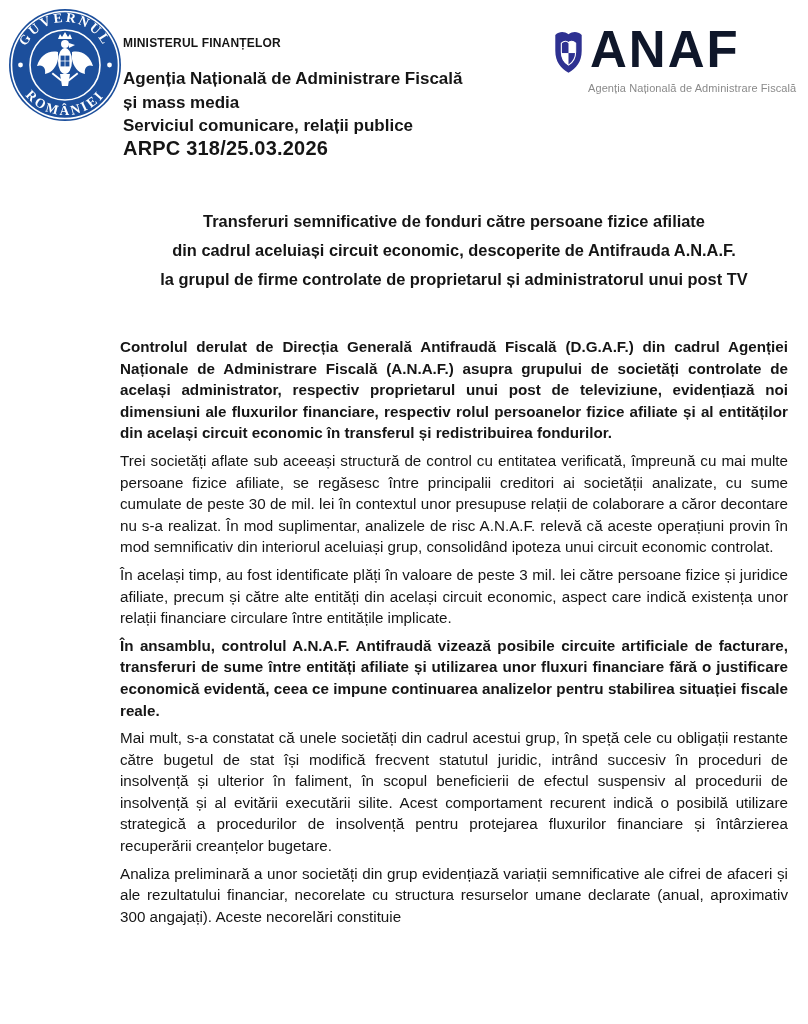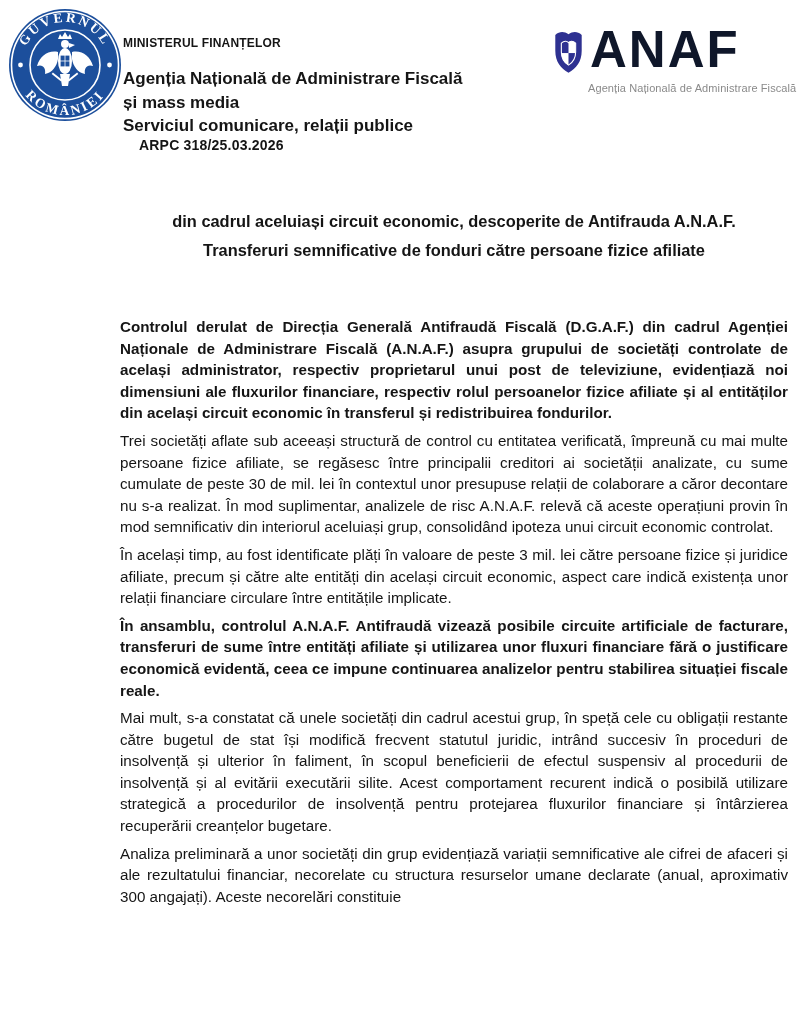--- a/index.html
+++ b/index.html
@@ -19,21 +19,21 @@
   .hdr-ministry {
     position:absolute; left:123px; top:36px;
     font-size:12px; font-weight:bold; letter-spacing:.2px; white-space:nowrap;
   }
   .hdr-agency {
     position:absolute; left:123px; top:67px;
     font-size:17px; font-weight:bold; line-height:23.5px; white-space:nowrap;
   }
   .hdr-ref {
     position:absolute; left:123px; top:137px;
-    font-size:14px; font-weight:bold; letter-spacing:.2px; white-space:nowrap;margin-left:16px;
+    font-size:20px; font-weight:bold; letter-spacing:.2px; white-space:nowrap;
   }
 
   .anaf-logo { position:absolute; left:552px; top:27px; width:240px; }
   .anaf-row { display:flex; align-items:flex-start; }
   .anaf-shield { width:33px; height:47px; margin-right:5px; margin-top:2px; }
   .anaf-acronym {
     font-size:51px; font-weight:800; line-height:44px;
     color:#0f172a; letter-spacing:2px;
     transform:scaleY(1.02); transform-origin:top left;
     font-family:"Liberation Sans","DejaVu Sans",sans-serif;
@@ -45,21 +45,21 @@
 
   
   .doc-title {
     position:absolute; left:120px; right:20px; top:207px;
     text-align:center; font-weight:bold;
     font-size:16.4px; line-height:29px;
   }
 
   
   .doc-body {
-    position:absolute; left:120px; right:20px; top:316px;
+    position:absolute; left:120px; right:20px; top:336px;
     text-align:justify;
     font-size:15.2px; line-height:21.6px;
   }
   .doc-body p { margin:0 0 6px 0; }
   .doc-body p.bold { font-weight:bold; }
   .doc-body .b { font-weight:normal; }
 </style>
 </head>
 <body>
 
@@ -123,22 +123,23 @@
           <rect x="30" y="18" width="15" height="25" fill="#ffffff"></rect>
           <rect x="15" y="43" width="15" height="24" fill="#ffffff"></rect>
         </g>
       </svg>
       <div class="anaf-acronym">ANAF</div>
     </div>
     <div class="anaf-tagline">Agenția Națională de Administrare Fiscală</div>
   </div>
 
   <div class="doc-title">
+    <div>Transferuri semnificative de fonduri către persoane fizice afiliate</div>
     <div>din cadrul aceluiași circuit economic, descoperite de Antifrauda A.N.A.F.</div>
-    <div>Transferuri semnificative de fonduri către persoane fizice afiliate</div>
+    <div>la grupul de firme controlate de proprietarul și administratorul unui post TV</div>
   </div>
 
   <div class="doc-body">
     <p class="bold">
       <span>Controlul derulat de Direcția Generală Antifraudă Fiscală (D.G.A.F.) din cadrul Agenției Naționale de Administrare Fiscală (A.N.A.F.) asupra grupului de societăți controlate de același administrator, respectiv proprietarul unui post de televiziune, evidențiază noi dimensiuni ale fluxurilor financiare, respectiv rolul persoanelor fizice afiliate și al entităților din același circuit economic în transferul și redistribuirea fondurilor.</span>
     </p>
     <p>
       <span>Trei societăți aflate sub aceeași structură de control cu entitatea verificată, împreună cu mai multe persoane fizice afiliate, se regăsesc între principalii creditori ai societății analizate, cu sume cumulate de peste </span><span class="b">30 de mil. lei</span><span> în contextul unor presupuse relații de colaborare a căror decontare nu s-a realizat. În mod suplimentar, analizele de risc A.N.A.F. relevă că aceste operațiuni provin în mod semnificativ din interiorul aceluiași grup, consolidând ipoteza unui circuit economic controlat.</span>
     </p>
     <p>

